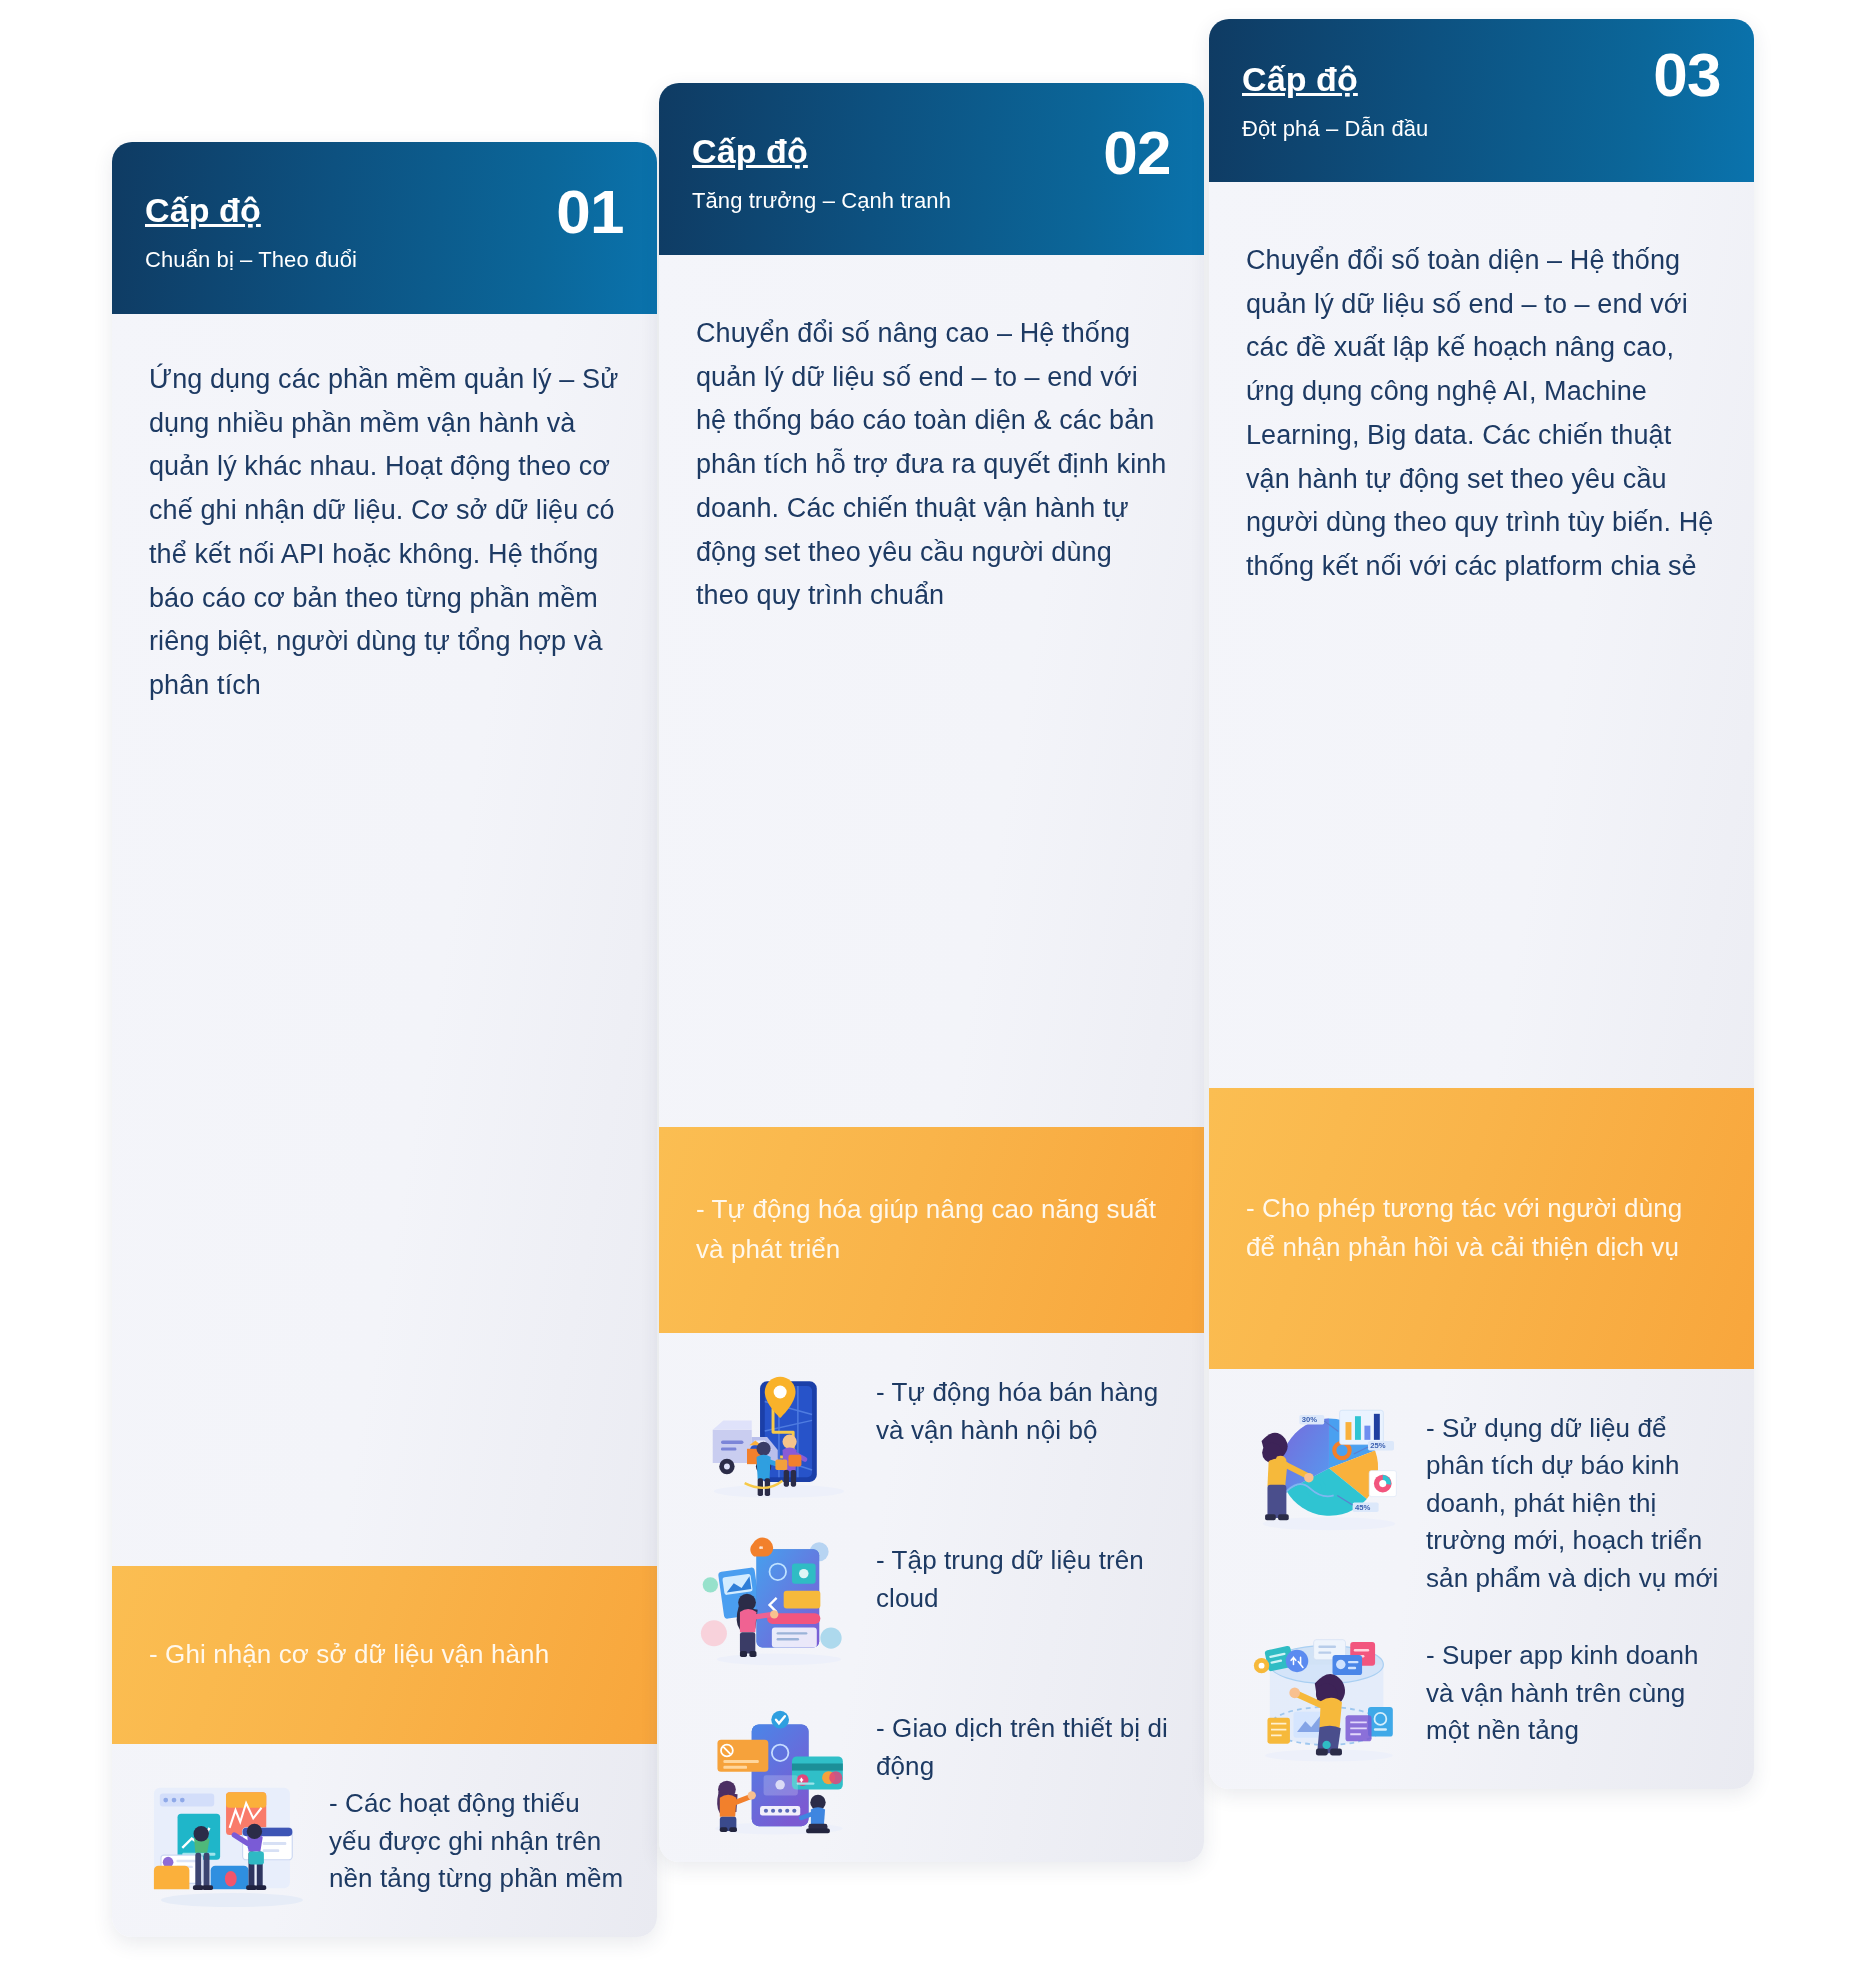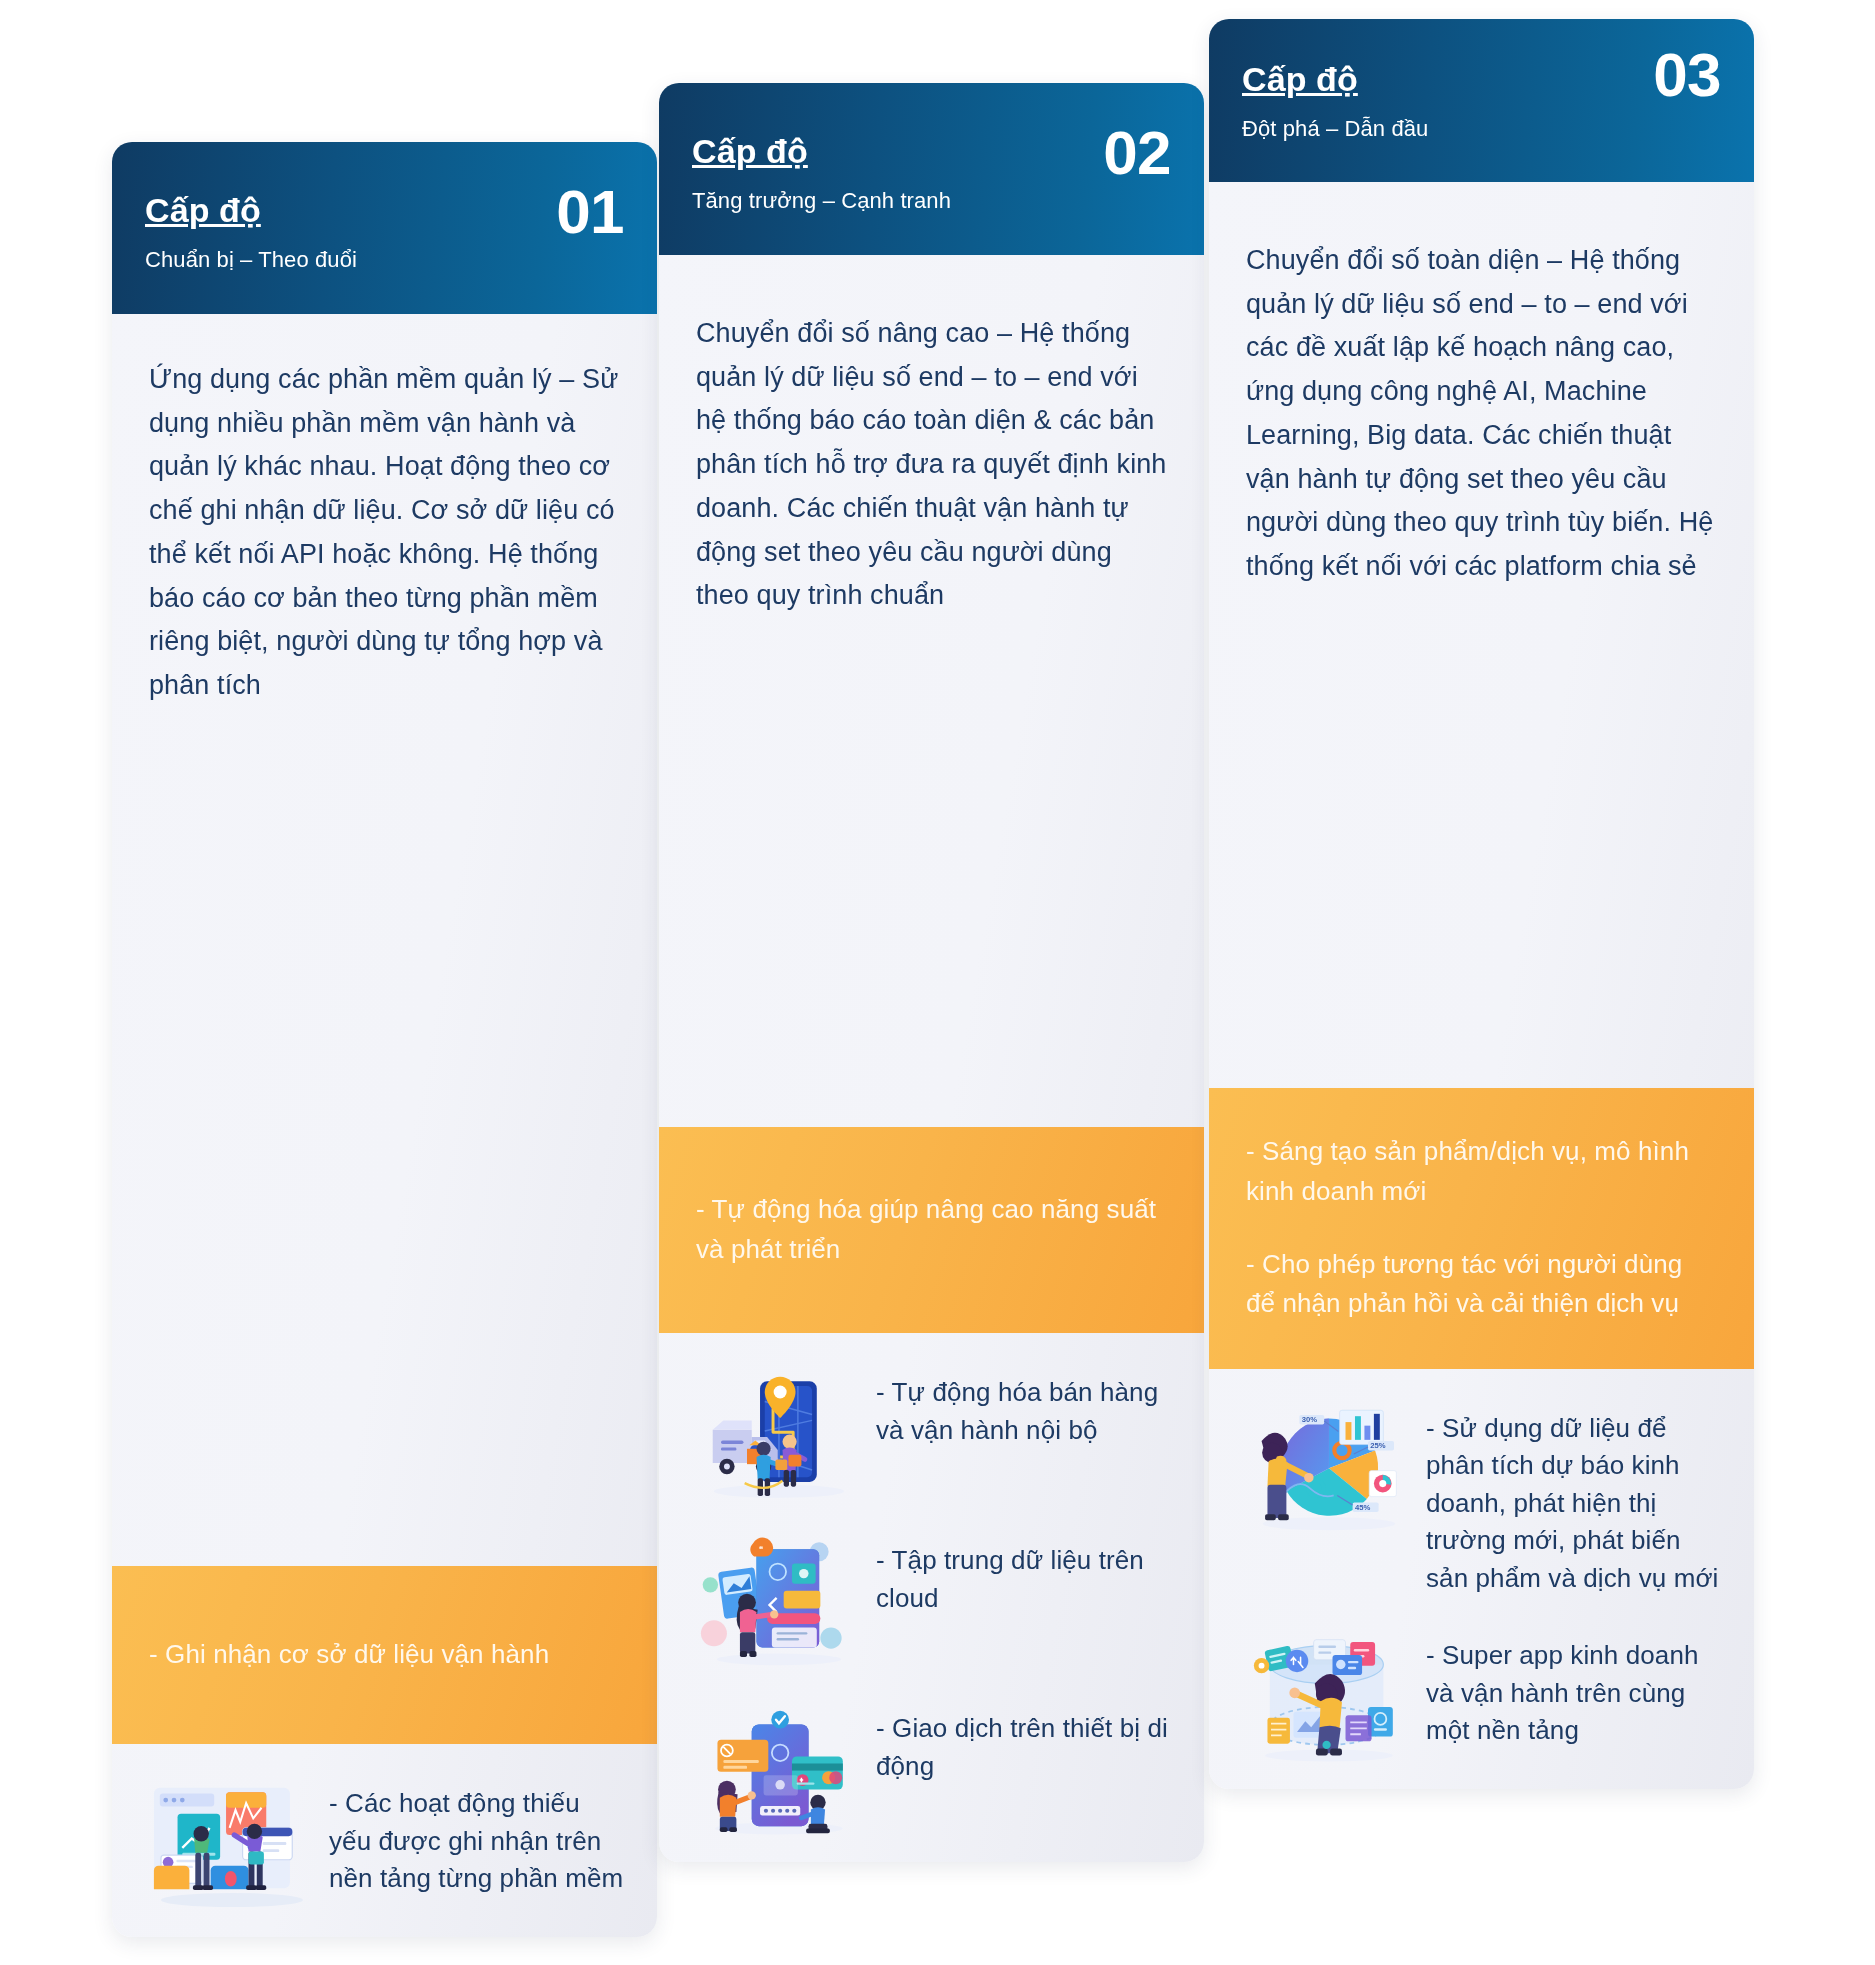--- a/index.html
+++ b/index.html
@@ -370,21 +370,20 @@
   <div class="card card--3">
     <div class="card-header">
       <div class="hdr-title">Cấp độ</div>
       <div class="hdr-sub">Đột phá – Dẫn đầu</div>
       <div class="hdr-num">03</div>
     </div>
 
     <div class="card-desc">Chuyển đổi số toàn diện – Hệ thống quản lý dữ liệu số end – to – end với các đề xuất lập kế hoạch nâng cao, ứng dụng công nghệ AI, Machine Learning, Big data. Các chiến thuật vận hành tự động set theo yêu cầu người dùng theo quy trình tùy biến. Hệ thống kết nối với các platform chia sẻ</div>
 
     <div class="card-band">
-      <div class="band-line">- Sáng tạo sản phẩm/dịch vụ, mô hình kinh doanh mới</div>
       <div class="band-line">- Cho phép tương tác với người dùng để nhận phản hồi và cải thiện dịch vụ</div>
     </div>
 
     <div class="card-features">
 
       <div class="feature">
         <div class="feature-illus">
           <svg viewBox="0 0 290 230">
             <ellipse cx="150" cy="206" rx="112" ry="11" fill="#edf0fa"></ellipse>
             <path d="M150 112 L150 28 A84 84 0 0 1 228 82 Z" fill="#4aa0f0"></path>
@@ -425,21 +424,21 @@
               <path d="M62 92 q12 -4 16 6 l-4 30 l-26 -2z" fill="#f6b93b"></path>
               <path d="M48 100 q18 -10 32 2 l-4 40 h-30z" fill="#f6b93b"></path>
               <path d="M76 106 l36 18" stroke="#f6b93b" stroke-width="10" stroke-linecap="round"></path>
               <circle cx="116" cy="128" r="8" fill="#f8c08f"></circle>
               <rect x="46" y="140" width="32" height="56" rx="5" fill="#4a4e8c"></rect>
               <rect x="42" y="190" width="18" height="10" rx="3" fill="#2b2c48"></rect>
               <rect x="64" y="190" width="18" height="10" rx="3" fill="#2b2c48"></rect>
             </g>
           </svg>
         </div>
-        <div class="feature-text">- Sử dụng dữ liệu để phân tích dự báo kinh doanh, phát hiện thị trường mới, phát biến sản phẩm và dịch vụ mới</div>
+        <div class="feature-text">- Sử dụng dữ liệu để phân tích dự báo kinh doanh, phát hiện thị trường mới, hoạch triển sản phẩm và dịch vụ mới</div>
       </div>
 
       <div class="feature">
         <div class="feature-illus">
           <svg viewBox="0 0 290 230">
             <ellipse cx="150" cy="214" rx="108" ry="10" fill="#edf0fa"></ellipse>
             <ellipse cx="146" cy="60" rx="96" ry="32" fill="#bfd9f5" opacity=".65"></ellipse>
             <path d="M50 60 v104 a96 32 0 0 0 192 0 v-104" fill="#d7e6fb" opacity=".55"></path>
             <ellipse cx="146" cy="164" rx="96" ry="32" fill="none" stroke="#9ec7ef" stroke-width="3" stroke-dasharray="8 7"></ellipse>
             <ellipse cx="146" cy="60" rx="96" ry="32" fill="none" stroke="#a9cff2" stroke-width="2"></ellipse>

